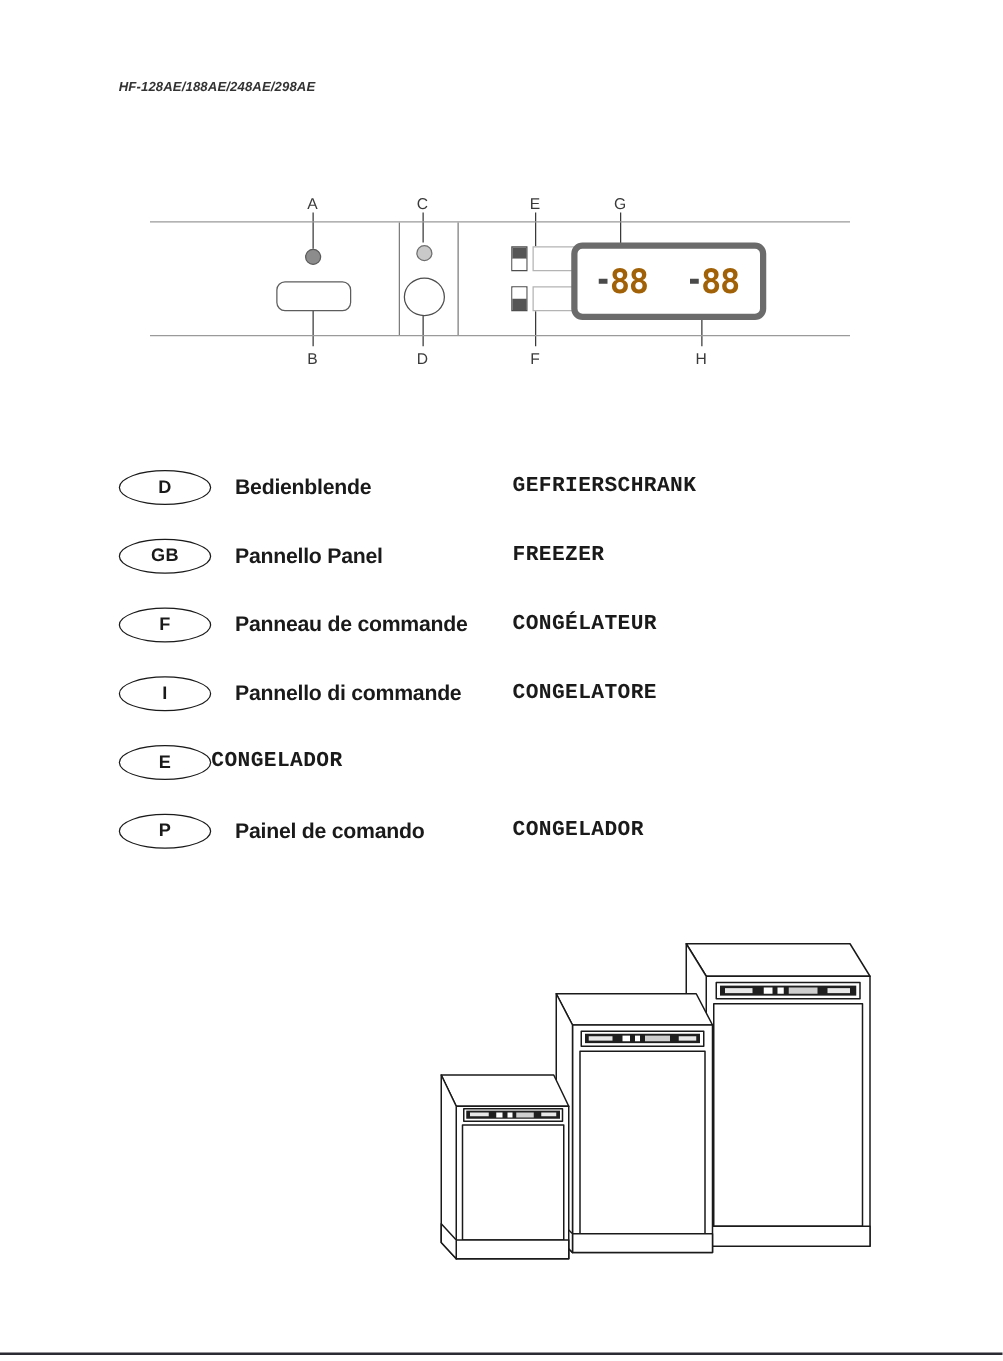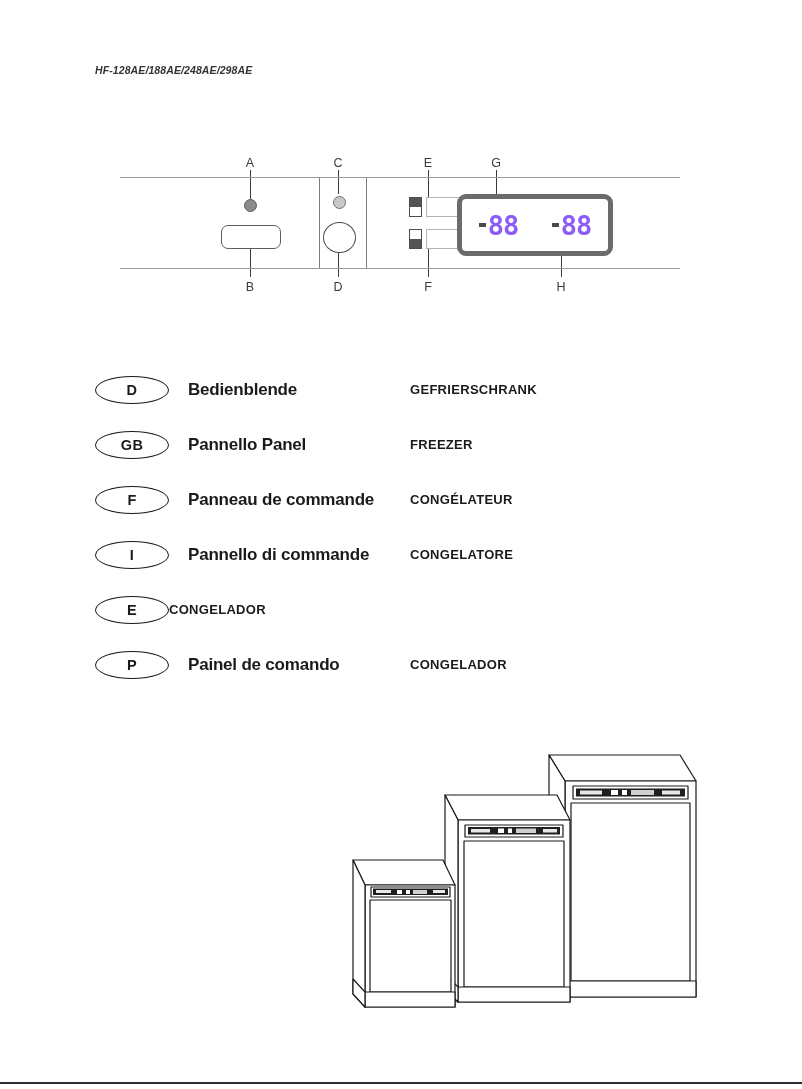--- a/index.html
+++ b/index.html
@@ -166,21 +166,21 @@
   .minus {
     width: 7px;
     height: 3.5px;
     background: #4a4a4a;
   }
   .seg7 {
     font-family: "DejaVu Sans Mono", monospace;
     font-size: 27px;
     font-weight: bold;
     letter-spacing: -1px;
-    color: #8b5cf6;
+    color: #a16207;
     line-height: 1;
   }
 
   
   .lang-table {
     position: absolute;
     top: 362px;
     left: 95px;
     width: 560px;
   }
@@ -207,23 +207,24 @@
   }
   .lang-panel {
     margin-left: 19px;
     width: 222px;
     font-size: 17px;
     font-weight: bold;
     letter-spacing: -.2px;
     flex: none;
   }
   .lang-appliance {
-    font-size: 13px;
+    font-size: 17px;
     font-weight: bold;
     letter-spacing: .3px;
+    font-family: Liberation Mono, monospace;
   }
 
   
   .cabinets {
     position: absolute;
     top: 745px;
     left: 340px;
     width: 360px;
     height: 295px;
   }

